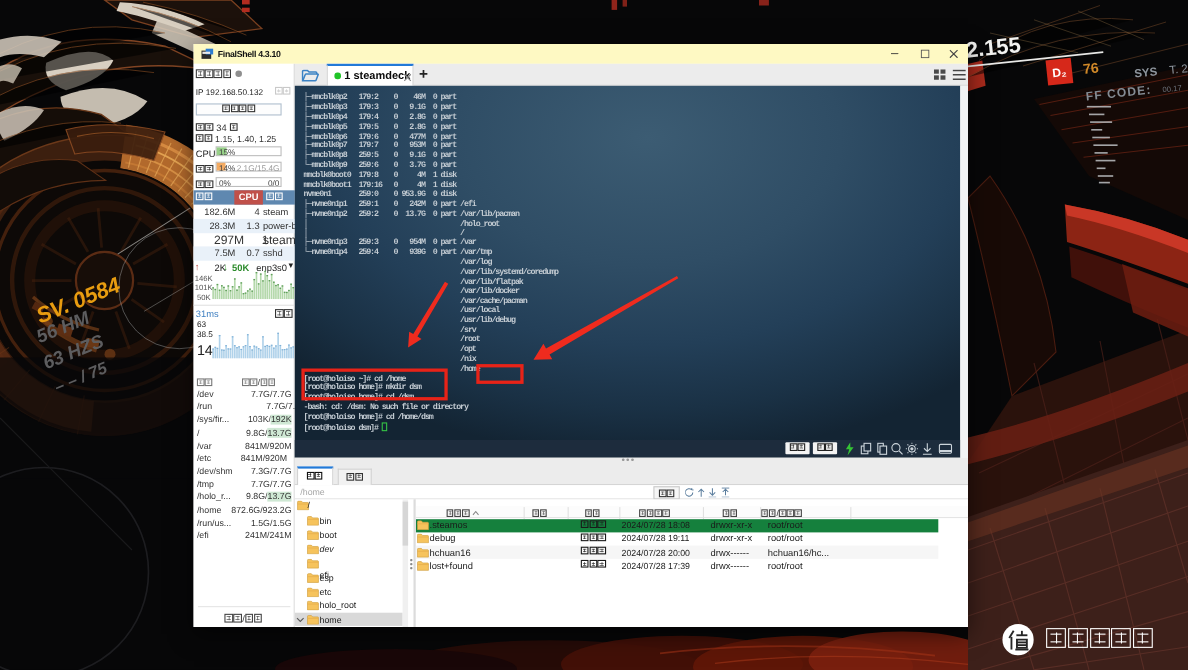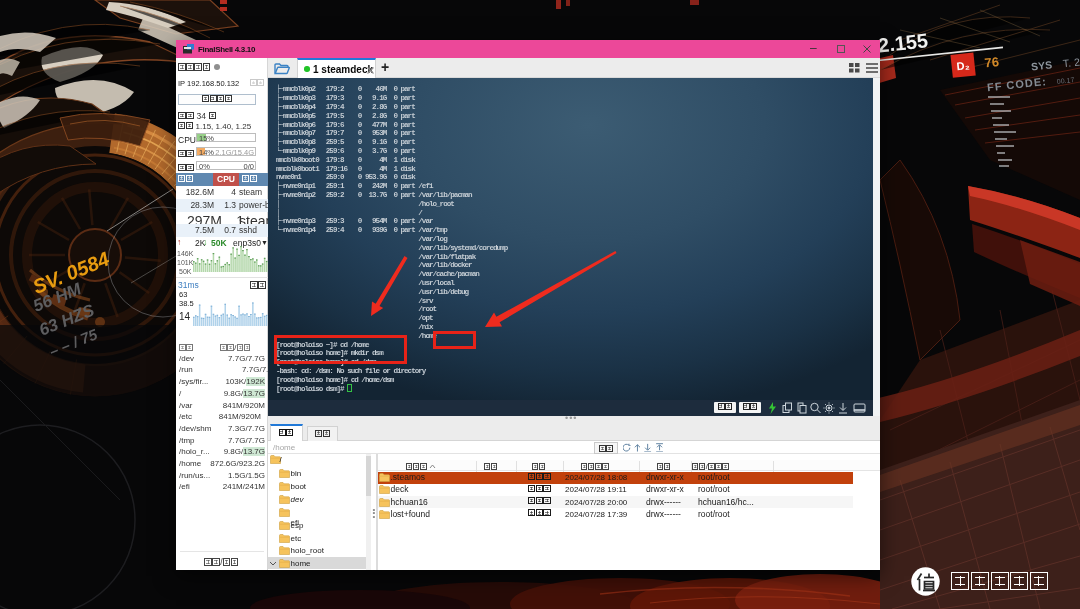--- a/index.html
+++ b/index.html
@@ -1,21 +1,21 @@
 <!DOCTYPE html>
 <html><head><meta charset="utf-8"><style>
 *{margin:0;padding:0;box-sizing:border-box}
 html,body{width:1080px;height:609px;overflow:hidden;background:#060607;font-family:"Liberation Sans",sans-serif}
 #stage{position:absolute;left:0;top:0;width:1080px;height:609px}
 .ab{position:absolute}
 
 .j{display:inline-block;box-sizing:border-box;width:.88em;height:.88em;margin:0 .06em 0 .02em;border:.065em solid var(--c,#333);background:linear-gradient(var(--c,#333),var(--c,#333)) 50% 28%/64% .07em no-repeat,linear-gradient(var(--c,#333),var(--c,#333)) 50% 72%/64% .07em no-repeat,linear-gradient(var(--c,#333),var(--c,#333)) 50% 50%/.07em 64% no-repeat;vertical-align:-.07em}
 
 #win{position:absolute;left:176px;top:40px;width:704px;height:530px;background:#fff;box-shadow:0 6px 20px rgba(0,0,0,.55)}
-#tbar{position:absolute;left:0;top:0;width:704px;height:18px;background:#ec4899;font-size:11px;color:#1a1a1a}
+#tbar{position:absolute;left:0;top:0;width:704px;height:18px;background:#fef9c3;font-size:11px;color:#1a1a1a}
 #side{position:absolute;left:0;top:18px;width:92px;height:512px;background:#fff;border-right:1px solid #d6d6d6;font-size:10px;color:#333}
 #tabs{position:absolute;left:92px;top:18px;width:612px;height:20px;background:#ececec;border-bottom:1px solid #d9d9d9}
 #term{position:absolute;left:92px;top:38px;width:605px;height:337.5px;background:radial-gradient(440px 290px at 53% 14%,#3c5c73 0%,#2f4d65 40%,#233f58 65%,#1a3145 85%,#132433 100%)}
 #termtext{position:absolute;left:8px;top:7.4px;font-family:"Liberation Mono",monospace;font-size:7.6px;line-height:8.8px;letter-spacing:-1px;color:#c3cbd2;font-weight:bold;white-space:pre}
 #ttool{position:absolute;left:0;bottom:0;width:605px;height:16px;background:#1d2c3d}
 #scrb{position:absolute;left:697px;top:38px;width:7px;height:337.5px;background:#f1f3f4}
 #fp{position:absolute;left:92px;top:375.5px;width:612px;height:154.5px;background:#ececec;font-size:10px;color:#222}
 .tl{position:absolute;white-space:nowrap}
 .hl{background:#cfe8d4;font-weight:normal}
 </style></head><body>
@@ -300,21 +300,21 @@
     <div class="ab" style="left:0;top:128px;width:92px;height:12.8px;font-size:8.5px">
           <span class="tl" style="right:54px;top:1px">182.6M</span>
           <span class="tl" style="right:32px;top:1px">4</span>
           <span class="tl" style="left:63px;top:1px">steam</span>
         </div>
     <div class="ab" style="left:0;top:140.8px;width:92px;height:12.8px;background:#e9f1f9;font-size:8.5px">
           <span class="tl" style="right:54px;top:1px">28.3M</span>
           <span class="tl" style="right:32px;top:1px">1.3</span>
           <span class="tl" style="left:63px;top:1px">power-b</span>
         </div>
-    <div class="ab" style="left:0;top:153.6px;width:100px;height:12.8px;font-size:14px">
+    <div class="ab" style="left:0;top:153.6px;width:100px;height:12.8px;font-size:11px">
           <span class="tl" style="right:54px;top:1px">297M</span>
           <span class="tl" style="right:32px;top:1px">1</span>
           <span class="tl" style="left:63px;top:1px">steamwe</span>
         </div>
     <div class="ab" style="left:0;top:166.4px;width:92px;height:12.8px;background:#e9f1f9;font-size:8.5px">
           <span class="tl" style="right:54px;top:1px">7.5M</span>
           <span class="tl" style="right:32px;top:1px">0.7</span>
           <span class="tl" style="left:63px;top:1px">sshd</span>
         </div>
 
@@ -483,21 +483,21 @@
           <rect x="84.0" y="25.9" width="1.5" height="1" fill="#7fb0d6"></rect>
           <rect x="85.9" y="22.2" width="1.5" height="12.8" fill="#b0d2ea"></rect>
           <rect x="85.9" y="22.2" width="1.5" height="1" fill="#7fb0d6"></rect>
           <rect x="87.9" y="24.8" width="1.5" height="10.2" fill="#b0d2ea"></rect>
           <rect x="87.9" y="24.8" width="1.5" height="1" fill="#7fb0d6"></rect>
           <rect x="89.9" y="23.9" width="1.5" height="11.1" fill="#b0d2ea"></rect>
           <rect x="89.9" y="23.9" width="1.5" height="1" fill="#7fb0d6"></rect>
         </svg>
     <span class="tl" style="left:3px;top:232px;font-size:7.5px;color:#222">63</span>
     <span class="tl" style="left:3px;top:241px;font-size:7.5px;color:#222">38.5</span>
-    <span class="tl" style="left:3px;top:253px;font-size:10px;color:#222">14</span>
+    <span class="tl" style="left:3px;top:253px;font-size:13px;color:#222">14</span>
 
     <span class="tl" style="left:3px;top:285px;font-size:7.5px;--c:#777"><span class="j"></span><span class="j"></span></span>
     <span class="tl" style="left:44px;top:285px;font-size:7.5px;--c:#777"><span class="j"></span><span class="j"></span>/<span class="j"></span><span class="j"></span></span>
     <div class="ab" style="left:0;top:295.0px;width:92px;height:11.7px;font-size:8px">
           <span class="tl" style="left:3px;top:0.8px">/dev</span>
           <span class="tl" style="right:3px;top:0.8px">7.7G/7.7G</span>
         </div>
     <div class="ab" style="left:0;top:306.7px;width:106px;height:11.7px;font-size:8px">
           <span class="tl" style="left:3px;top:0.8px">/run</span>
           <span class="tl" style="right:3px;top:0.8px">7.7G/7.7G</span>
@@ -734,37 +734,37 @@
         <span class="tl" style="left:203px;top:2.5px"><span class="j"></span><span class="j"></span><span class="j"></span><span class="j"></span></span>
         <span class="tl" style="left:279px;top:2.5px"><span class="j"></span><span class="j"></span></span>
         <span class="tl" style="left:314px;top:2.5px"><span class="j"></span><span class="j"></span>/<span class="j"></span><span class="j"></span><span class="j"></span></span>
         <span class="ab" style="left:98.5px;top:1px;width:1px;height:11px;background:#e0e0e0"></span>
         <span class="ab" style="left:138.5px;top:1px;width:1px;height:11px;background:#e0e0e0"></span>
         <span class="ab" style="left:185.5px;top:1px;width:1px;height:11px;background:#e0e0e0"></span>
         <span class="ab" style="left:261.5px;top:1px;width:1px;height:11px;background:#e0e0e0"></span>
         <span class="ab" style="left:313.5px;top:1px;width:1px;height:11px;background:#e0e0e0"></span>
         <span class="ab" style="left:395.5px;top:1px;width:1px;height:11px;background:#e0e0e0"></span>
       </div>
-      <div class="ab" style="left:0;top:17.5px;width:475.5px;height:12.3px;background:#c2410c;font-size:8.5px;color:#1a1a1a">
+      <div class="ab" style="left:0;top:17.5px;width:475.5px;height:12.3px;background:#15803d;font-size:8.5px;color:#1a1a1a">
             <svg class="ab" style="left:1px;top:1.5px" width="11" height="9" viewBox="0 0 11 9">
               <path d="M0.5 8.5 V1.5 Q0.5 0.5 1.5 0.5 L4 0.5 L5.2 1.8 L9.8 1.8 Q10.5 1.8 10.5 2.6 V8.5 Z" fill="#f6c35c" stroke="#cf9f3e" stroke-width="0.6"></path>
               <path d="M0.5 3.2 H10.5" stroke="#e8b14e" stroke-width="0.8" fill="none"></path>
             </svg>
             <span class="tl" style="left:13px;top:0.5px">.steamos</span>
             <span class="tl" style="left:150.5px;top:0.5px;--c:#1a1a1a;font-size:8px"><span class="j"></span><span class="j"></span><span class="j"></span></span>
             <span class="tl" style="left:187.5px;top:1.5px;font-size:8px">2024/07/28 18:08</span>
             <span class="tl" style="left:268.5px;top:0.5px">drwxr-xr-x</span>
             <span class="tl" style="left:320.5px;top:0.5px">root/root</span>
           </div>
       <div class="ab" style="left:0;top:29.8px;width:475.5px;height:12.3px;font-size:8.5px;color:#1a1a1a">
             <svg class="ab" style="left:1px;top:1.5px" width="11" height="9" viewBox="0 0 11 9">
               <path d="M0.5 8.5 V1.5 Q0.5 0.5 1.5 0.5 L4 0.5 L5.2 1.8 L9.8 1.8 Q10.5 1.8 10.5 2.6 V8.5 Z" fill="#f6c35c" stroke="#cf9f3e" stroke-width="0.6"></path>
               <path d="M0.5 3.2 H10.5" stroke="#e8b14e" stroke-width="0.8" fill="none"></path>
             </svg>
-            <span class="tl" style="left:13px;top:0.5px">deck</span>
+            <span class="tl" style="left:13px;top:0.5px">debug</span>
             <span class="tl" style="left:150.5px;top:0.5px;--c:#1a1a1a;font-size:8px"><span class="j"></span><span class="j"></span><span class="j"></span></span>
             <span class="tl" style="left:187.5px;top:1.5px;font-size:8px">2024/07/28 19:11</span>
             <span class="tl" style="left:268.5px;top:0.5px">drwxr-xr-x</span>
             <span class="tl" style="left:320.5px;top:0.5px">root/root</span>
           </div>
       <div class="ab" style="left:0;top:42.1px;width:475.5px;height:12.3px;background:#f6f6f6;font-size:8.5px;color:#1a1a1a">
             <svg class="ab" style="left:1px;top:1.5px" width="11" height="9" viewBox="0 0 11 9">
               <path d="M0.5 8.5 V1.5 Q0.5 0.5 1.5 0.5 L4 0.5 L5.2 1.8 L9.8 1.8 Q10.5 1.8 10.5 2.6 V8.5 Z" fill="#f6c35c" stroke="#cf9f3e" stroke-width="0.6"></path>
               <path d="M0.5 3.2 H10.5" stroke="#e8b14e" stroke-width="0.8" fill="none"></path>
             </svg>

